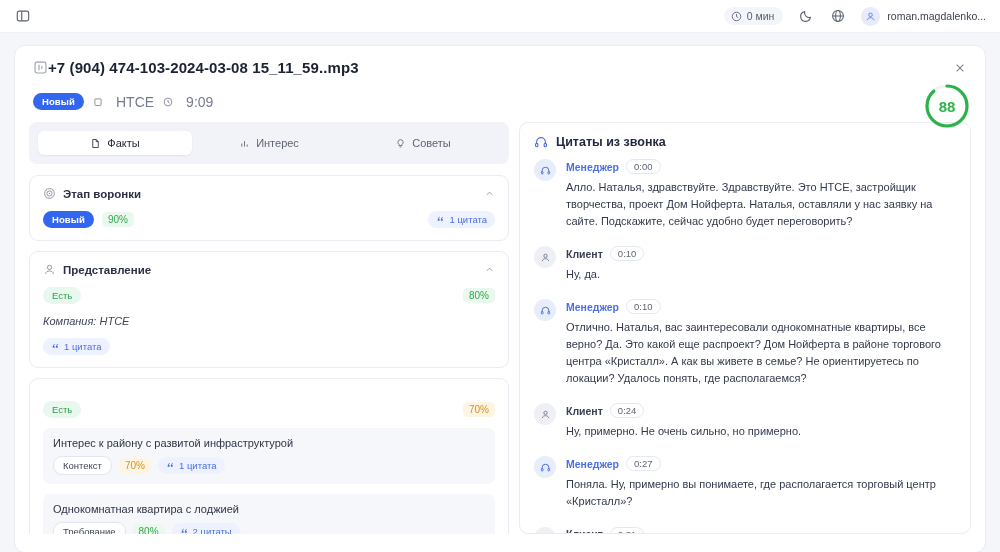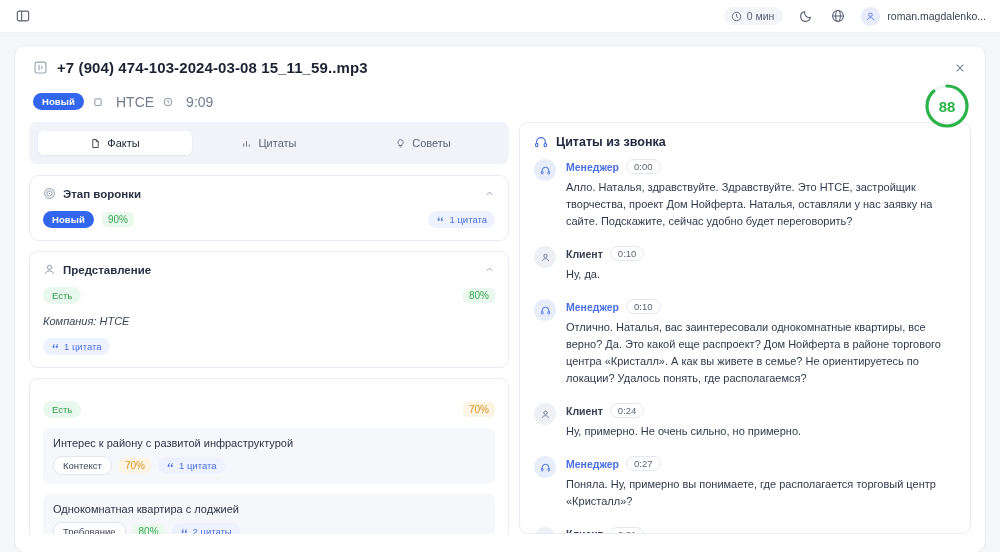--- a/index.html
+++ b/index.html
@@ -51,21 +51,21 @@
     background: #ffffff;
     border: 1px solid #e9ecf3;
     border-radius: 11px;
     height: 508px;
     overflow: hidden;
     position: relative;
   }
 
   
   .card-head { padding: 13px 18px 0 18px; position: relative; }
-  .title-row { display: flex; align-items: center; gap: 9px; }
+  .title-row { display: flex; align-items: center; }
   .title-icon { color: #9aa1b2; display: flex; }
   .file-title { font-size: 15px; font-weight: bold; letter-spacing: .1px; color: #1c2233; }
 
   .meta-row { display: flex; align-items: center; gap: 9px; margin-top: 17px; }
   .badge-new {
     background: #3366ee; color: #fff;
     font-size: 9.5px; font-weight: bold;
     border-radius: 9px; padding: 3px 9px;
     letter-spacing: .1px;
   }
@@ -323,21 +323,21 @@
             <span>Факты</span>
           </div>
           <div class="tab">
             <span style="display:flex">
               <svg width="11" height="11" viewBox="0 0 16 16" fill="none" stroke="currentColor" stroke-width="1.3">
                 <line x1="4" y1="12.5" x2="4" y2="8"></line>
                   <line x1="8" y1="12.5" x2="8" y2="4.5"></line>
                 <line x1="12" y1="12.5" x2="12" y2="9.5"></line>
               </svg>
             </span>
-            <span>Цитаты</span>
+            <span>Интерес</span>
           </div>
           <div class="tab">
             <span style="display:flex">
               <svg width="11" height="11" viewBox="0 0 16 16" fill="none" stroke="currentColor" stroke-width="1.2">
                 <path d="M8 2.4a3.8 3.8 0 0 0-2.2 6.9V11h4.4V9.3A3.8 3.8 0 0 0 8 2.4z"></path>
                 <line x1="6.6" y1="13" x2="9.4" y2="13"></line>
               </svg>
             </span>
             <span>Советы</span>
           </div>

